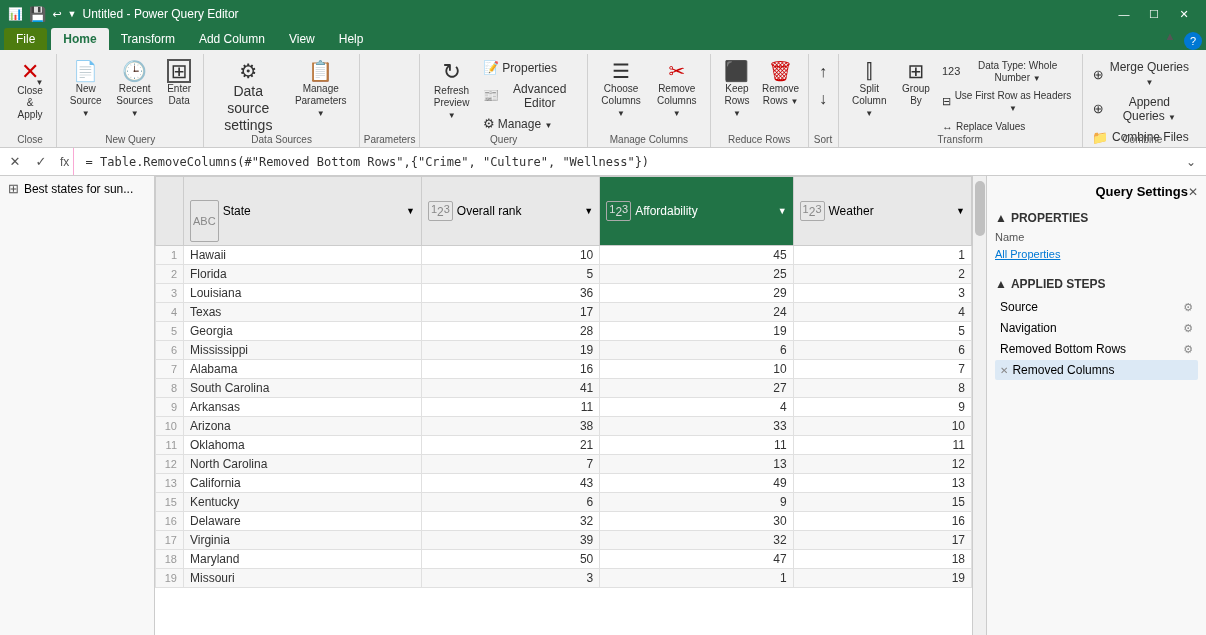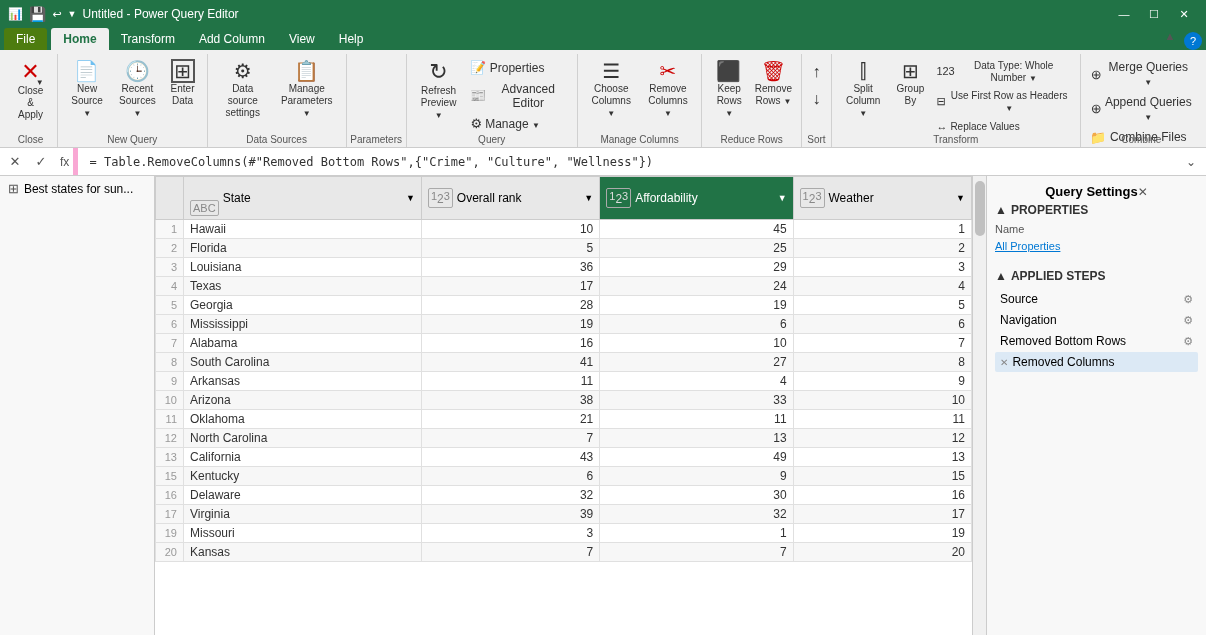--- a/index.html
+++ b/index.html
@@ -102,21 +102,21 @@
       gap: 4px;
     }
     .formula-btn {
       width: 22px; height: 22px;
       display: flex; align-items: center; justify-content: center;
       cursor: pointer; border-radius: 2px; color: #555;
       font-size: 13px;
     }
     .formula-label {
       font-size: 12px; color: #555; padding: 0 4px;
-      border-right: 5px solid #f9a8d4;
+      border-right: 1px solid #f9a8d4;
       height: 100%; display: flex; align-items: center;
     }
     .formula-input {
       flex: 1;
       border: none;
       outline: none;
       font-size: 12px;
       font-family: 'Consolas', monospace;
       color: #333;
       background: transparent;
@@ -211,22 +211,23 @@
     .right-sidebar {
       width: 220px;
       background: #f8f8f8;
       border-left: 1px solid #ccc;
       display: flex;
       flex-direction: column;
       padding: 8px;
     }
     .right-sidebar-header {
       display: flex;
-      justify-content: center;
-      align-items: center;
+      justify-content: flex-end;
+      align-items: center;
+      margin-bottom: 8px;
     }
     .right-sidebar-title { font-size: 13px; font-weight: 600; }
     .section-header {
       display: flex;
       align-items: center;
       gap: 4px;
       font-size: 11px;
       font-weight: 700;
       color: #333;
       margin-bottom: 6px;
@@ -318,21 +319,21 @@
         <span style="font-size:10px;">Enter<br>Data</span>
       </div>
     </div>
     <span class="ribbon-group-label">New Query</span>
   </div>
 
   <div class="ribbon-group" style="min-width:100px;">
     <div class="ribbon-buttons">
       <div class="ribbon-btn">
         <span style="font-size:20px;">⚙</span>
-        <span style="font-size:10px;">Data source<br>settings</span>
+        <span style="font-size:14px;">Data source<br>settings</span>
       </div>
       <div class="ribbon-btn">
         <span style="font-size:20px;">📋</span>
         <span style="font-size:10px;">Manage<br>Parameters <span style="font-size:8px;">▼</span></span>
       </div>
     </div>
     <span class="ribbon-group-label">Data Sources</span>
   </div>
 
   <div class="ribbon-group" style="min-width:60px;">
@@ -468,21 +469,21 @@
   </div>
 
   <div class="data-area">
     <div class="grid-wrapper">
       <table class="data-grid">
         <thead>
           <tr>
             <th style="width:28px; background:#e8e8e8; border:1px solid #ccc;"></th>
             <th style="min-width:160px;">
               <div class="col-header">
-                <span style="font-size:11px; color:#888; border:1px solid #aaa; padding:1px 2px; border-radius:2px;margin-top:20px;">ABC</span>
+                <span style="font-size:11px; color:#888; border:1px solid #aaa; padding:14px 2px; border-radius:2px;margin-top:20px;">ABC</span>
                 <span>State</span>
                 <span style="margin-left:auto; font-size:9px; cursor:pointer;">▼</span>
               </div>
             </th>
             <th style="min-width:120px;">
               <div class="col-header">
                 <span style="font-size:11px; color:#888; border:1px solid #aaa; padding:1px 2px; border-radius:2px;">1<sub>2</sub>3</span>
                 <span>Overall rank</span>
                 <span style="margin-left:auto; font-size:9px; cursor:pointer;">▼</span>
               </div>
@@ -610,32 +611,32 @@
     <td>16</td>
   </tr>
             <tr>
     <td class="row-num">17</td>
     <td class="text-col">Virginia</td>
     <td>39</td>
     <td>32</td>
     <td>17</td>
   </tr>
             <tr>
+    <td class="row-num">18</td>
+    <td class="text-col">Maryland</td>
+    <td>50</td>
+    <td>47</td>
+    <td>18</td>
+  </tr>
+            <tr>
     <td class="row-num">19</td>
     <td class="text-col">Missouri</td>
     <td>3</td>
     <td>1</td>
     <td>19</td>
-  </tr>
-            <tr>
-    <td class="row-num">20</td>
-    <td class="text-col">Kansas</td>
-    <td>7</td>
-    <td>7</td>
-    <td>20</td>
   </tr>
           </tbody>
       </table>
     </div>
   </div>
 
   <div style="width:14px; background:#f0f0f0; border-left:1px solid #ccc; display:flex; flex-direction:column; align-items:center; padding:1px;">
     <div style="width:10px; background:#c0c0c0; border-radius:5px; height:55px; margin-top:4px;"></div>
   </div>
 

